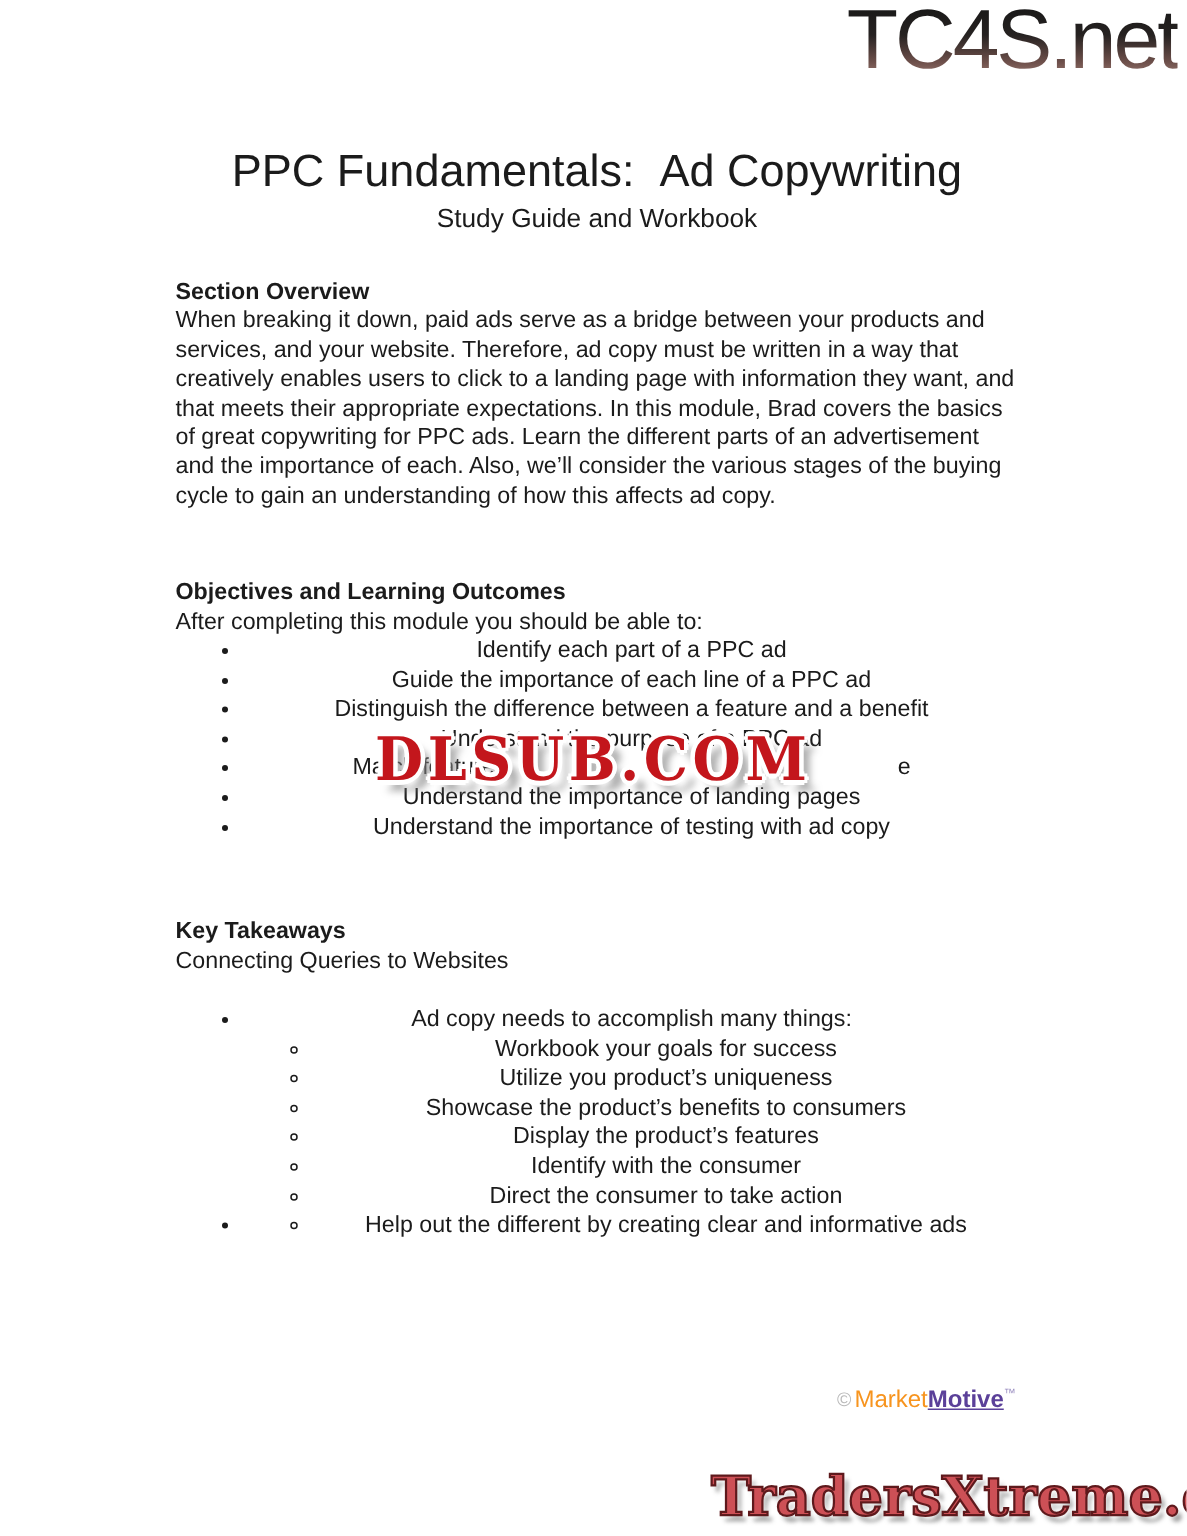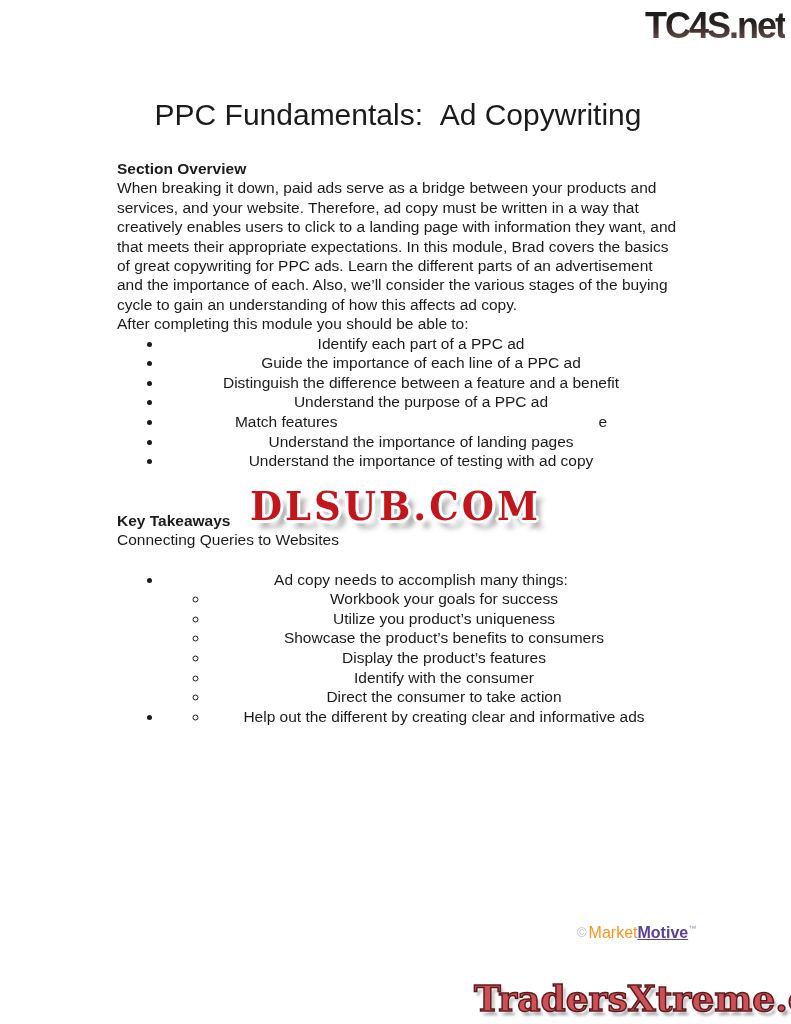--- a/index.html
+++ b/index.html
@@ -3,34 +3,34 @@
 <meta charset="utf-8">
 <style>
   html,body{margin:0;padding:0;}
   body{
     width:791px;height:1024px;position:relative;background:#ffffff;overflow:hidden;
     font-family:"Liberation Sans",sans-serif;color:#1b1b1b;
   }
   
   .tc4s{
     position:absolute;top:0px;right:6px;
-    font-family:"Liberation Sans",sans-serif;font-weight:bold;
-    font-size:36px;letter-spacing:-2px;line-height:52px;
+    font-family:"Liberation Sans",sans-serif;font-weight:normal;
+    font-size:56px;letter-spacing:-2px;line-height:52px;
     background:linear-gradient(180deg,#161616 0%,#262221 45%,#6e504b 80%,#9c7b74 100%);
     -webkit-background-clip:text;background-clip:text;color:transparent;
     transform:scaleY(1.0);
   }
   
   .content{position:absolute;left:117px;top:0;width:562px;font-size:15.5px;line-height:19.4px;}
   h1.doc-title{margin:99px 0 0;font-size:30px;line-height:32px;font-weight:normal;text-align:center;color:#1b1b1b;}
   .doc-subtitle{margin:2px 0 0;font-size:17.5px;line-height:24px;text-align:center;}
   .h-bold{font-weight:bold;margin:0;}
   .mt-sect1{margin-top:28px;}
   .mt-sect2{margin-top:45px;}
-  .mt-sect3{margin-top:40px;}
+  .mt-sect3{margin-top:50px;}
   p.body-par{margin:0;}
   .lead-line{margin-top:19px;}
   ul{margin:0;padding:0 0 0 46px;text-align:center;}
   ul.lvl1{list-style:disc;}
   ul.lvl1 > li{line-height:19.6px;}
   ul.lvl2{list-style:circle;padding-left:46px;}
   ul.lvl2 > li{line-height:19.6px;}
   ul.takeaways{margin-top:20px;}
   .wm-gap{display:inline-block;width:261px;}
   
@@ -50,38 +50,40 @@
     position:absolute;left:474px;top:977px;
     font-family:"DejaVu Serif",serif;font-weight:bold;
     font-size:36px;line-height:42px;letter-spacing:0px;
     color:#cd5056;
     -webkit-text-stroke:1.5px #5e191c;
     text-shadow:
       0 0 4px #ffffff, 0 0 6px #ffffff,
       3px 4px 3px rgba(60,60,60,0.55);
   }
   
-  .mmlogo{position:absolute;left:577px;top:919px;font-size:16px;line-height:20px;white-space:nowrap;text-align:center;}
+  .mmlogo{position:absolute;left:558px;top:919px;font-size:16px;line-height:20px;white-space:nowrap;text-align:center;}
   .mm-c{color:#b9b9b9;font-size:13px;vertical-align:1px;margin-right:2px;}
   .mm-market{color:#f7941e;}
   .mm-motive{color:#5b4099;font-weight:bold;text-decoration:underline;}
   .mm-tm{color:#9a8ec0;font-size:8px;vertical-align:7px;}
 </style>
 </head>
 <body>
 
 <div class="tc4s">TC4S.net</div>
 
 <div class="content">
 
   <h1 class="doc-title">PPC Fundamentals: &nbsp;Ad Copywriting</h1>
+  <div class="doc-subtitle">Study Guide and Workbook</div>
 
   <p class="h-bold mt-sect1">Section Overview</p>
   <p class="body-par">When breaking it down, paid ads serve as a bridge between your products and services, and your website. Therefore, ad copy must be written in a way that creatively enables users to click to a landing page with information they want, and that meets their appropriate expectations. In this module, Brad covers the basics of great copywriting for PPC ads. Learn the different parts of an advertisement and the importance of each. Also, we’ll consider the various stages of the buying cycle to gain an understanding of how this affects ad copy.</p>
 
+  <p class="h-bold mt-sect2">Objectives and Learning Outcomes</p>
   <p class="body-par">After completing this module you should be able to:</p>
   <ul class="lvl1">
     <li>Identify each part of a PPC ad</li>
     <li>Guide the importance of each line of a PPC ad</li>
     <li>Distinguish the difference between a feature and a benefit</li>
     <li>Understand the purpose of a PPC ad</li>
     <li><span>Match features</span><span class="wm-gap"></span><span>e</span></li>
     <li>Understand the importance of landing pages</li>
     <li>Understand the importance of testing with ad copy</li>
   </ul>

